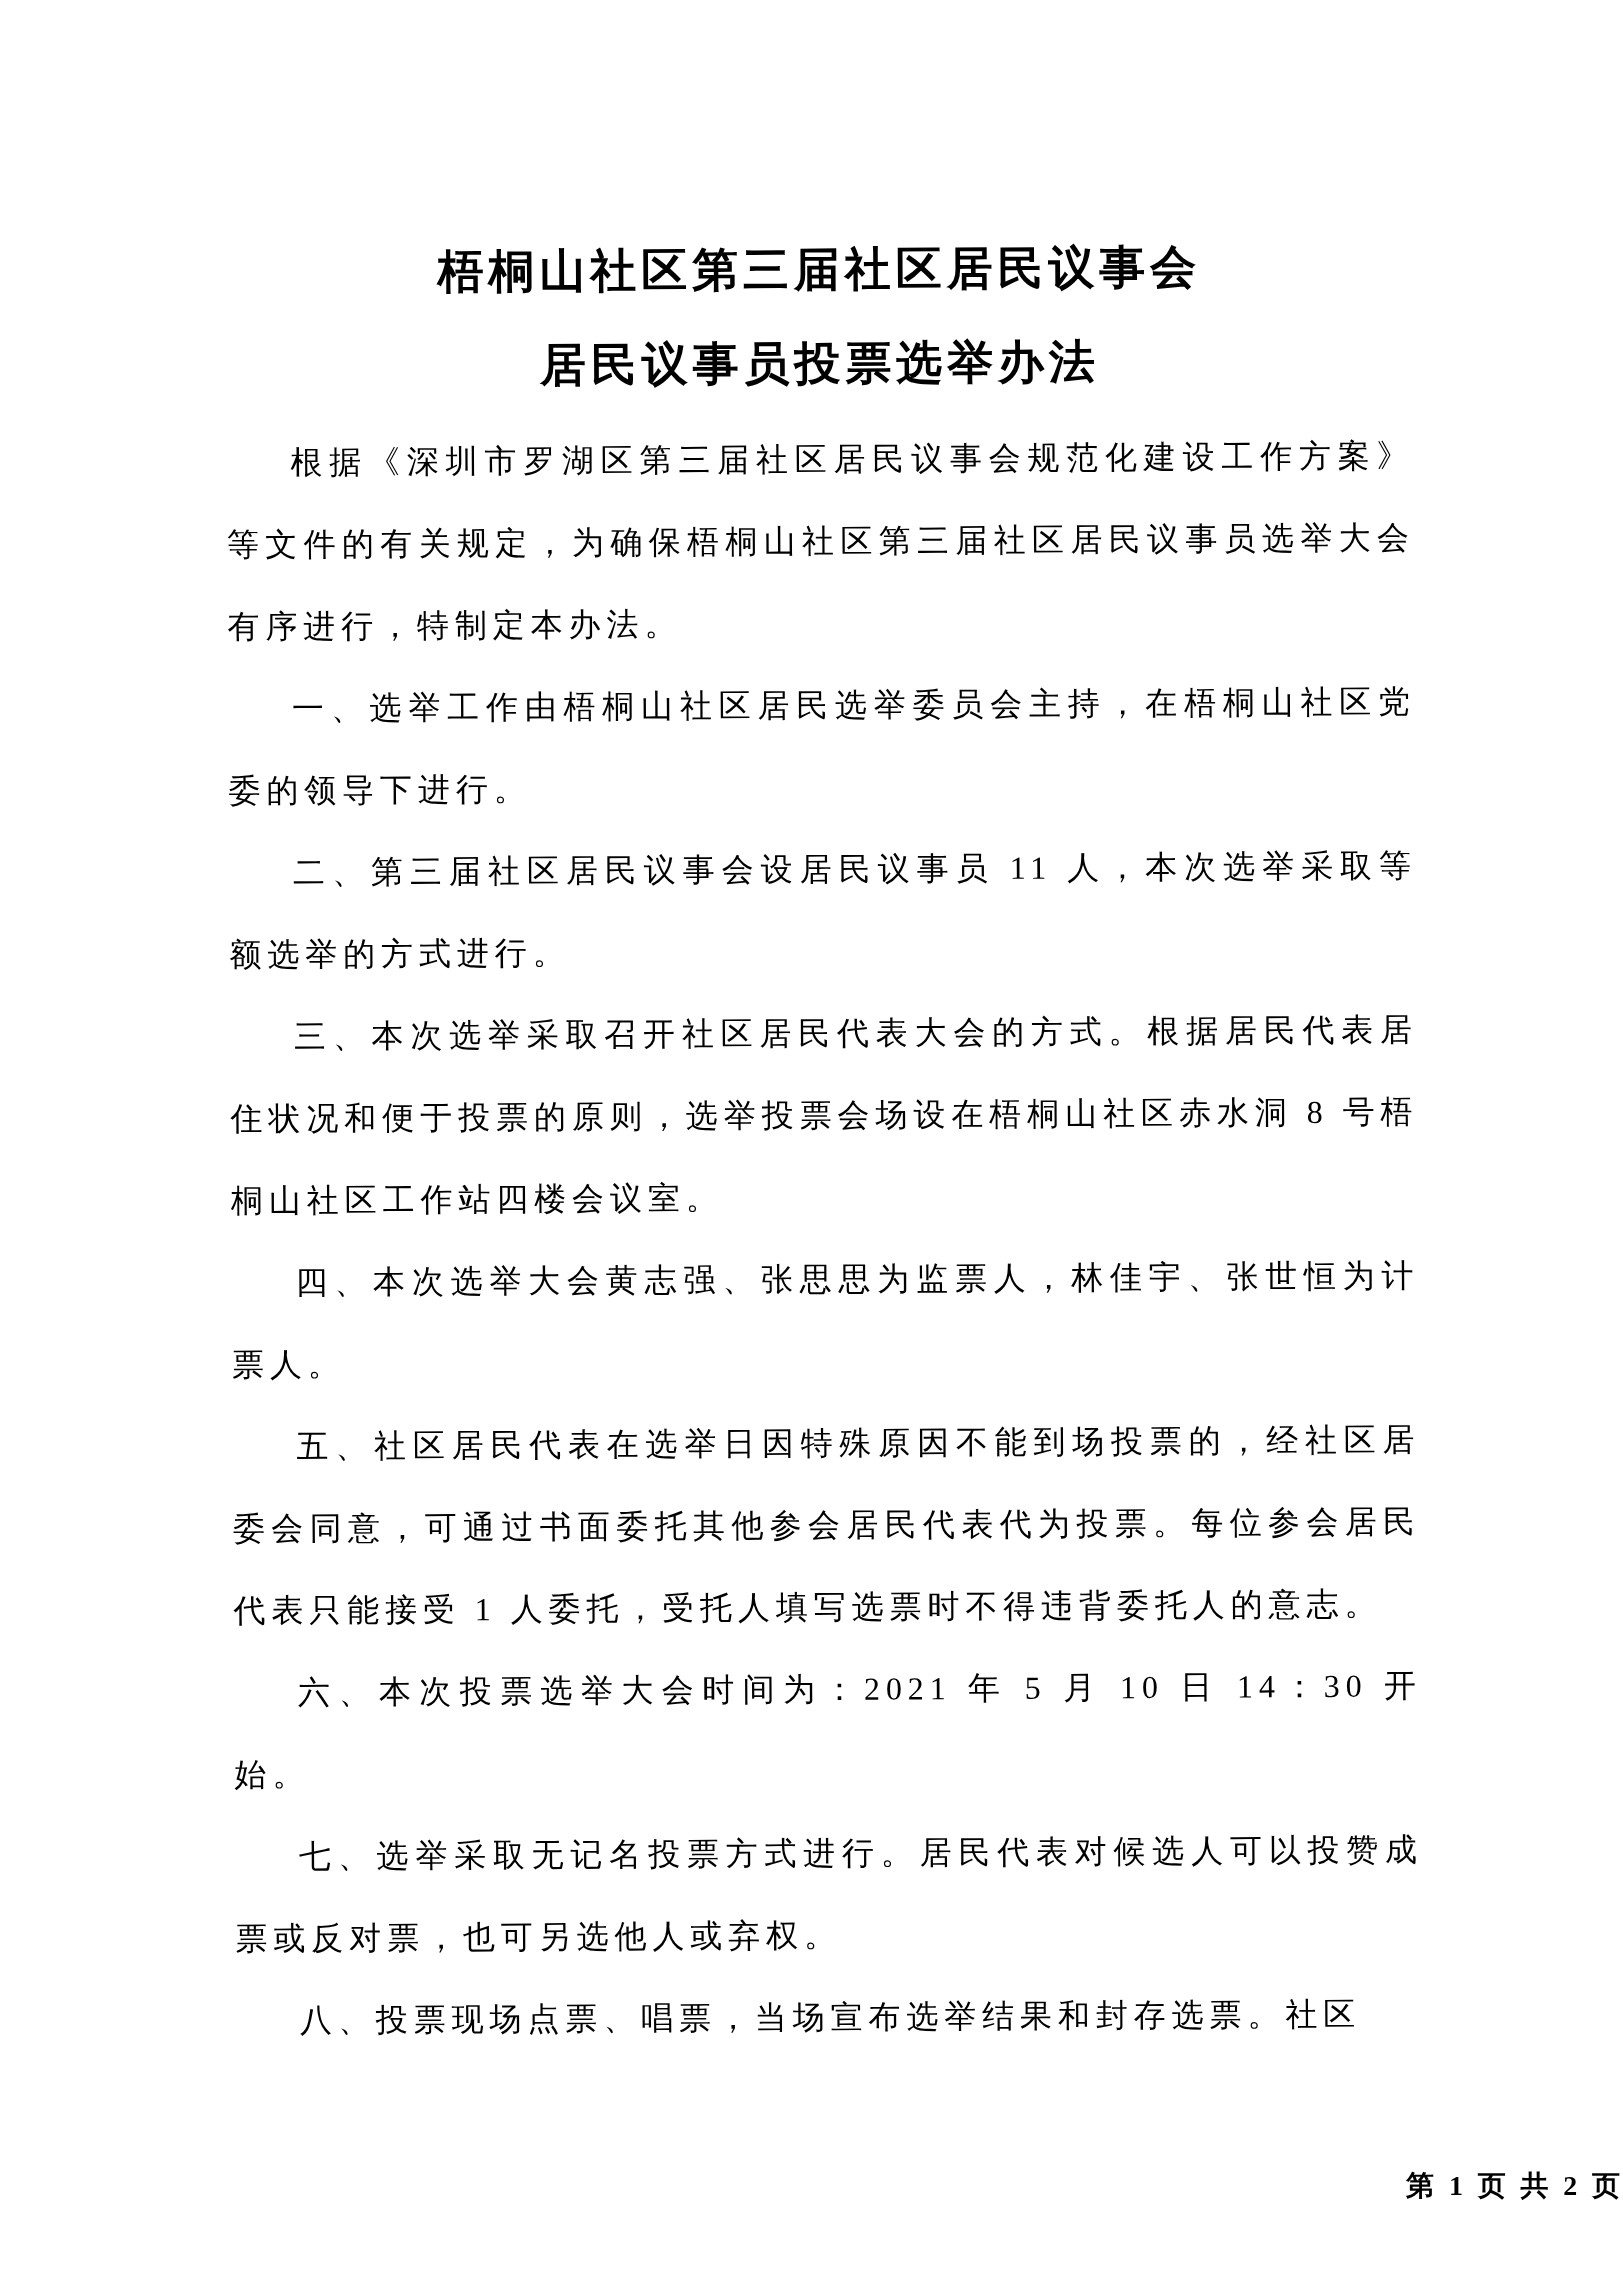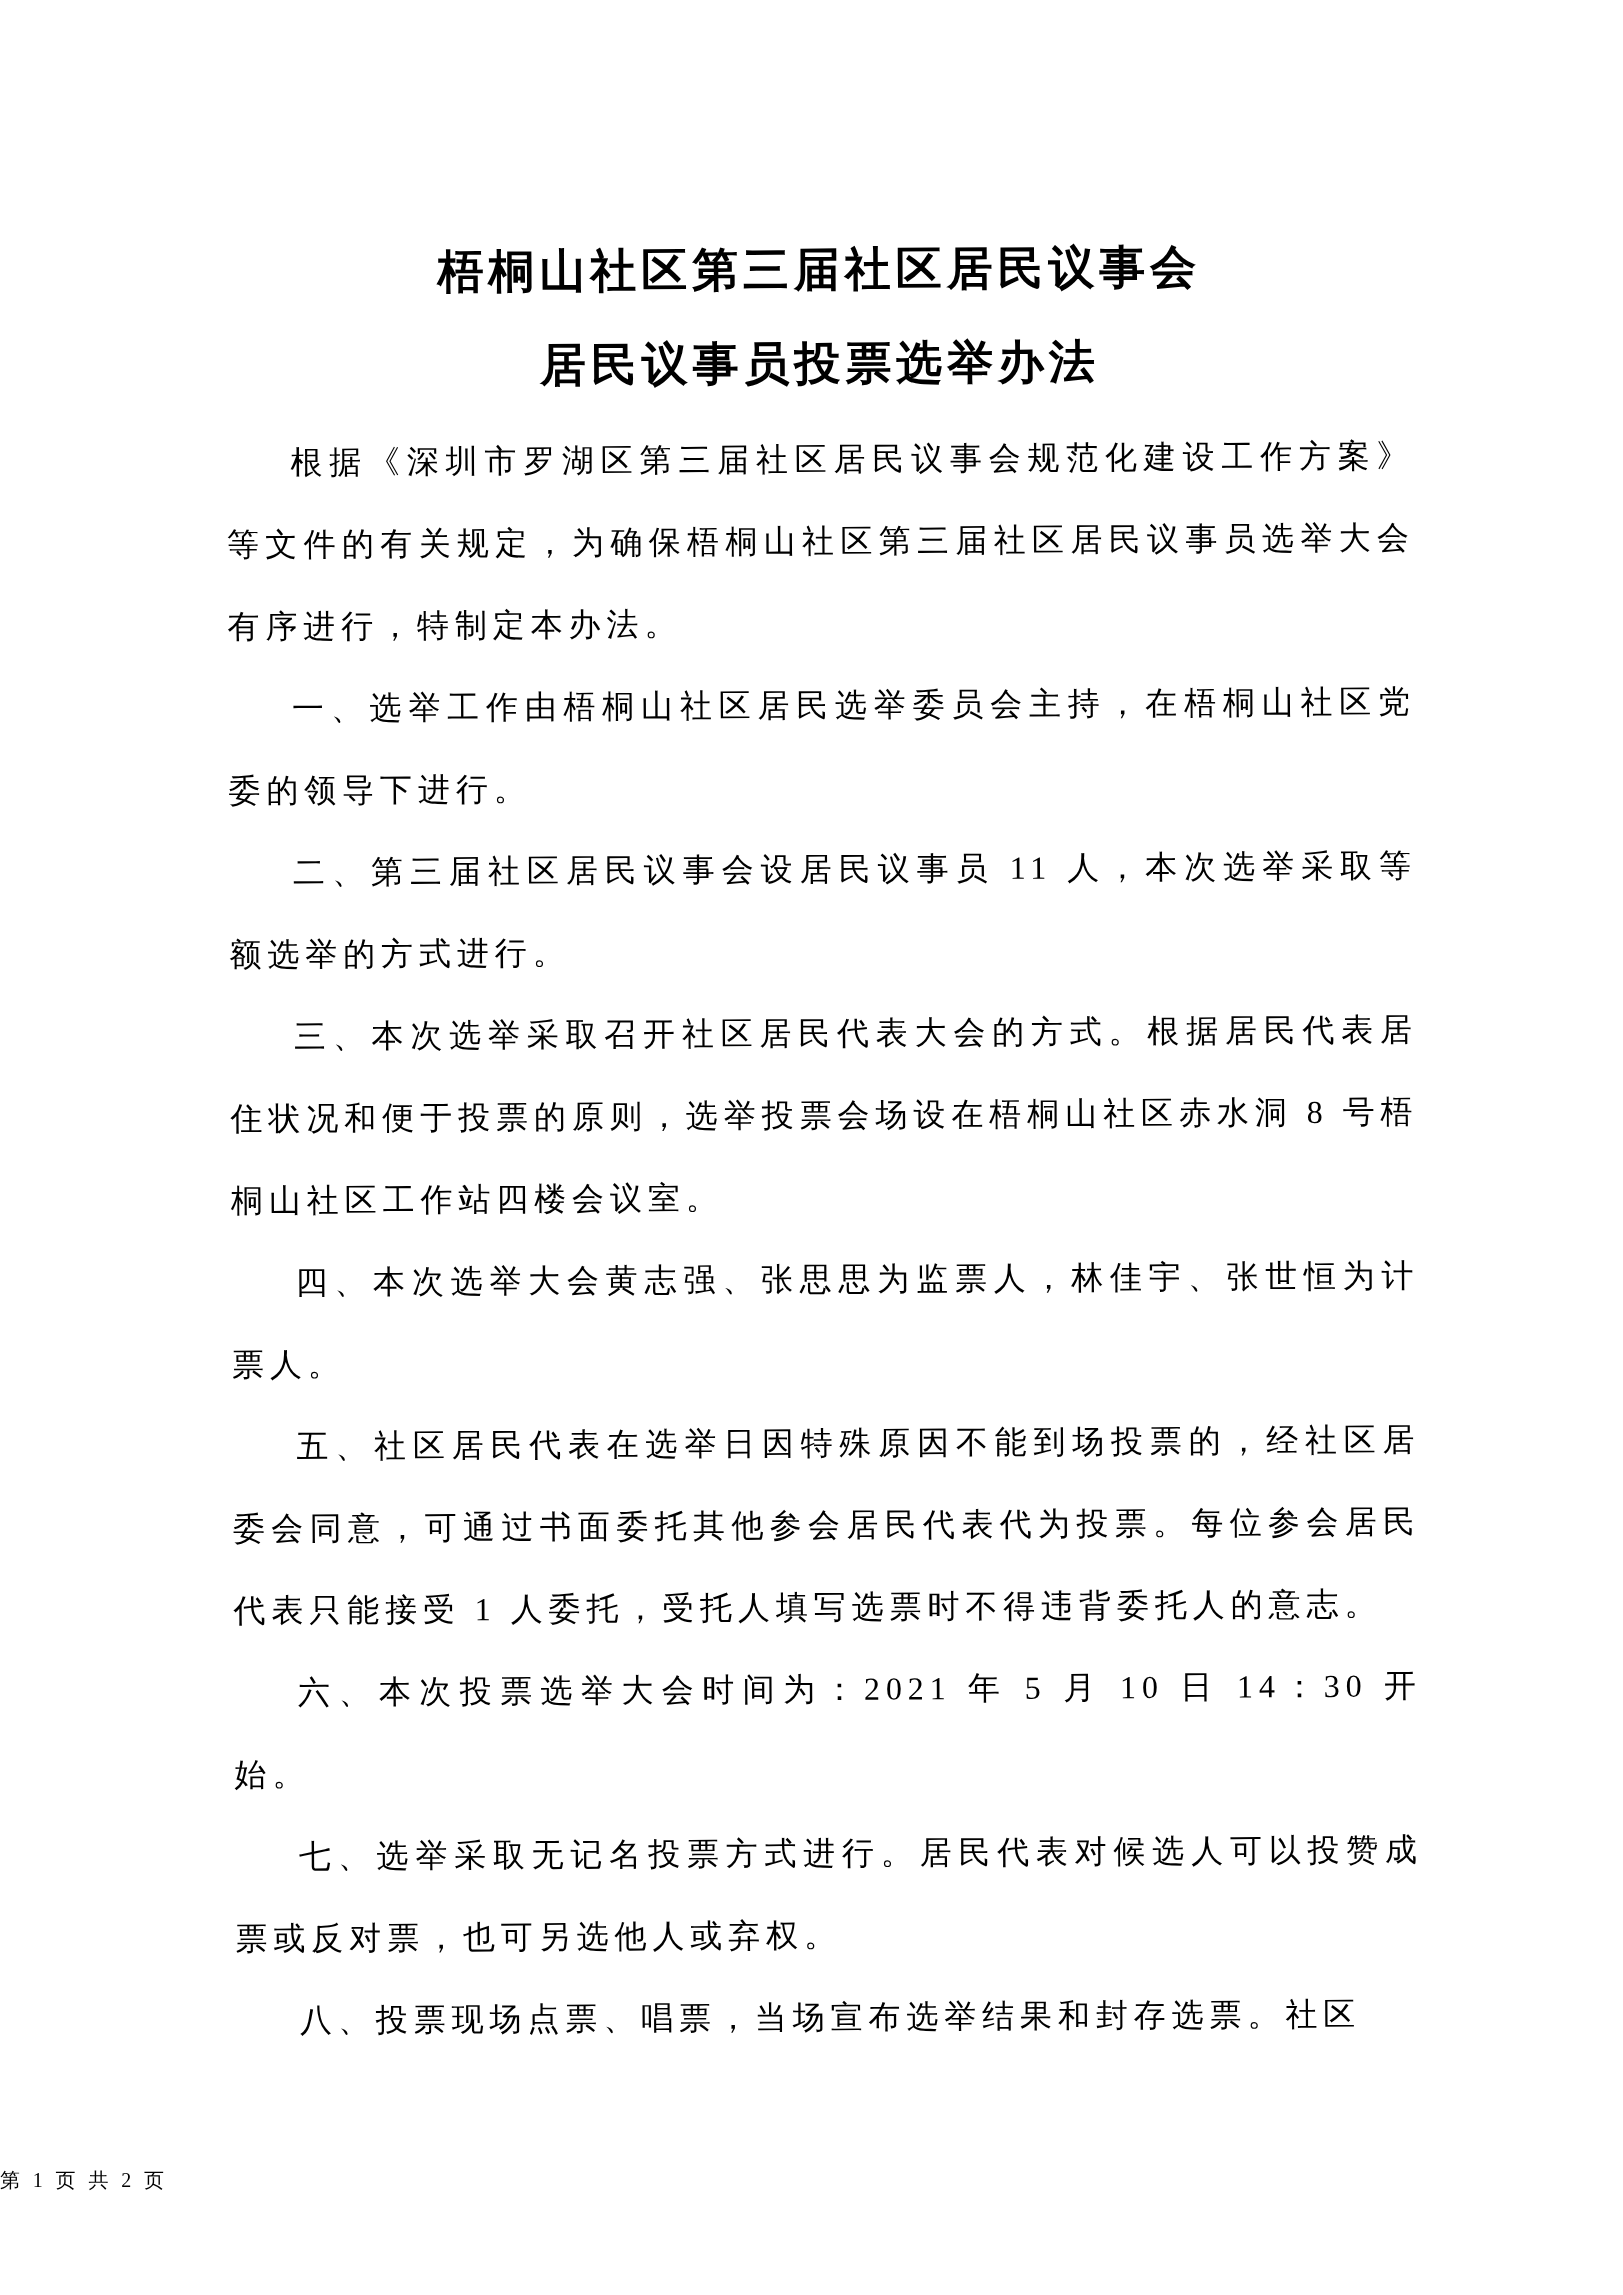--- a/index.html
+++ b/index.html
@@ -45,24 +45,25 @@
     letter-spacing: 5.9px;
     text-align: justify;
     text-justify: inter-ideograph;
     text-indent: 2em;
   }
   .page-footer {
     position: absolute;
     left: 0;
     top: 2167px;
     width: 100%;
-    text-align: left;
-    font-size: 20px;
+    text-align: right;
+    font-size: 28px;
     letter-spacing: 3.9px;
     color: #000000;
+    font-weight: bold;
   }
 </style>
 </head>
 <body>
 
 <div class="sheet">
   <div class="content">
     <h1 class="doc-title">
       <span class="title-line">梧桐山社区第三届社区居民议事会</span>
       <span class="title-line">居民议事员投票选举办法</span>

